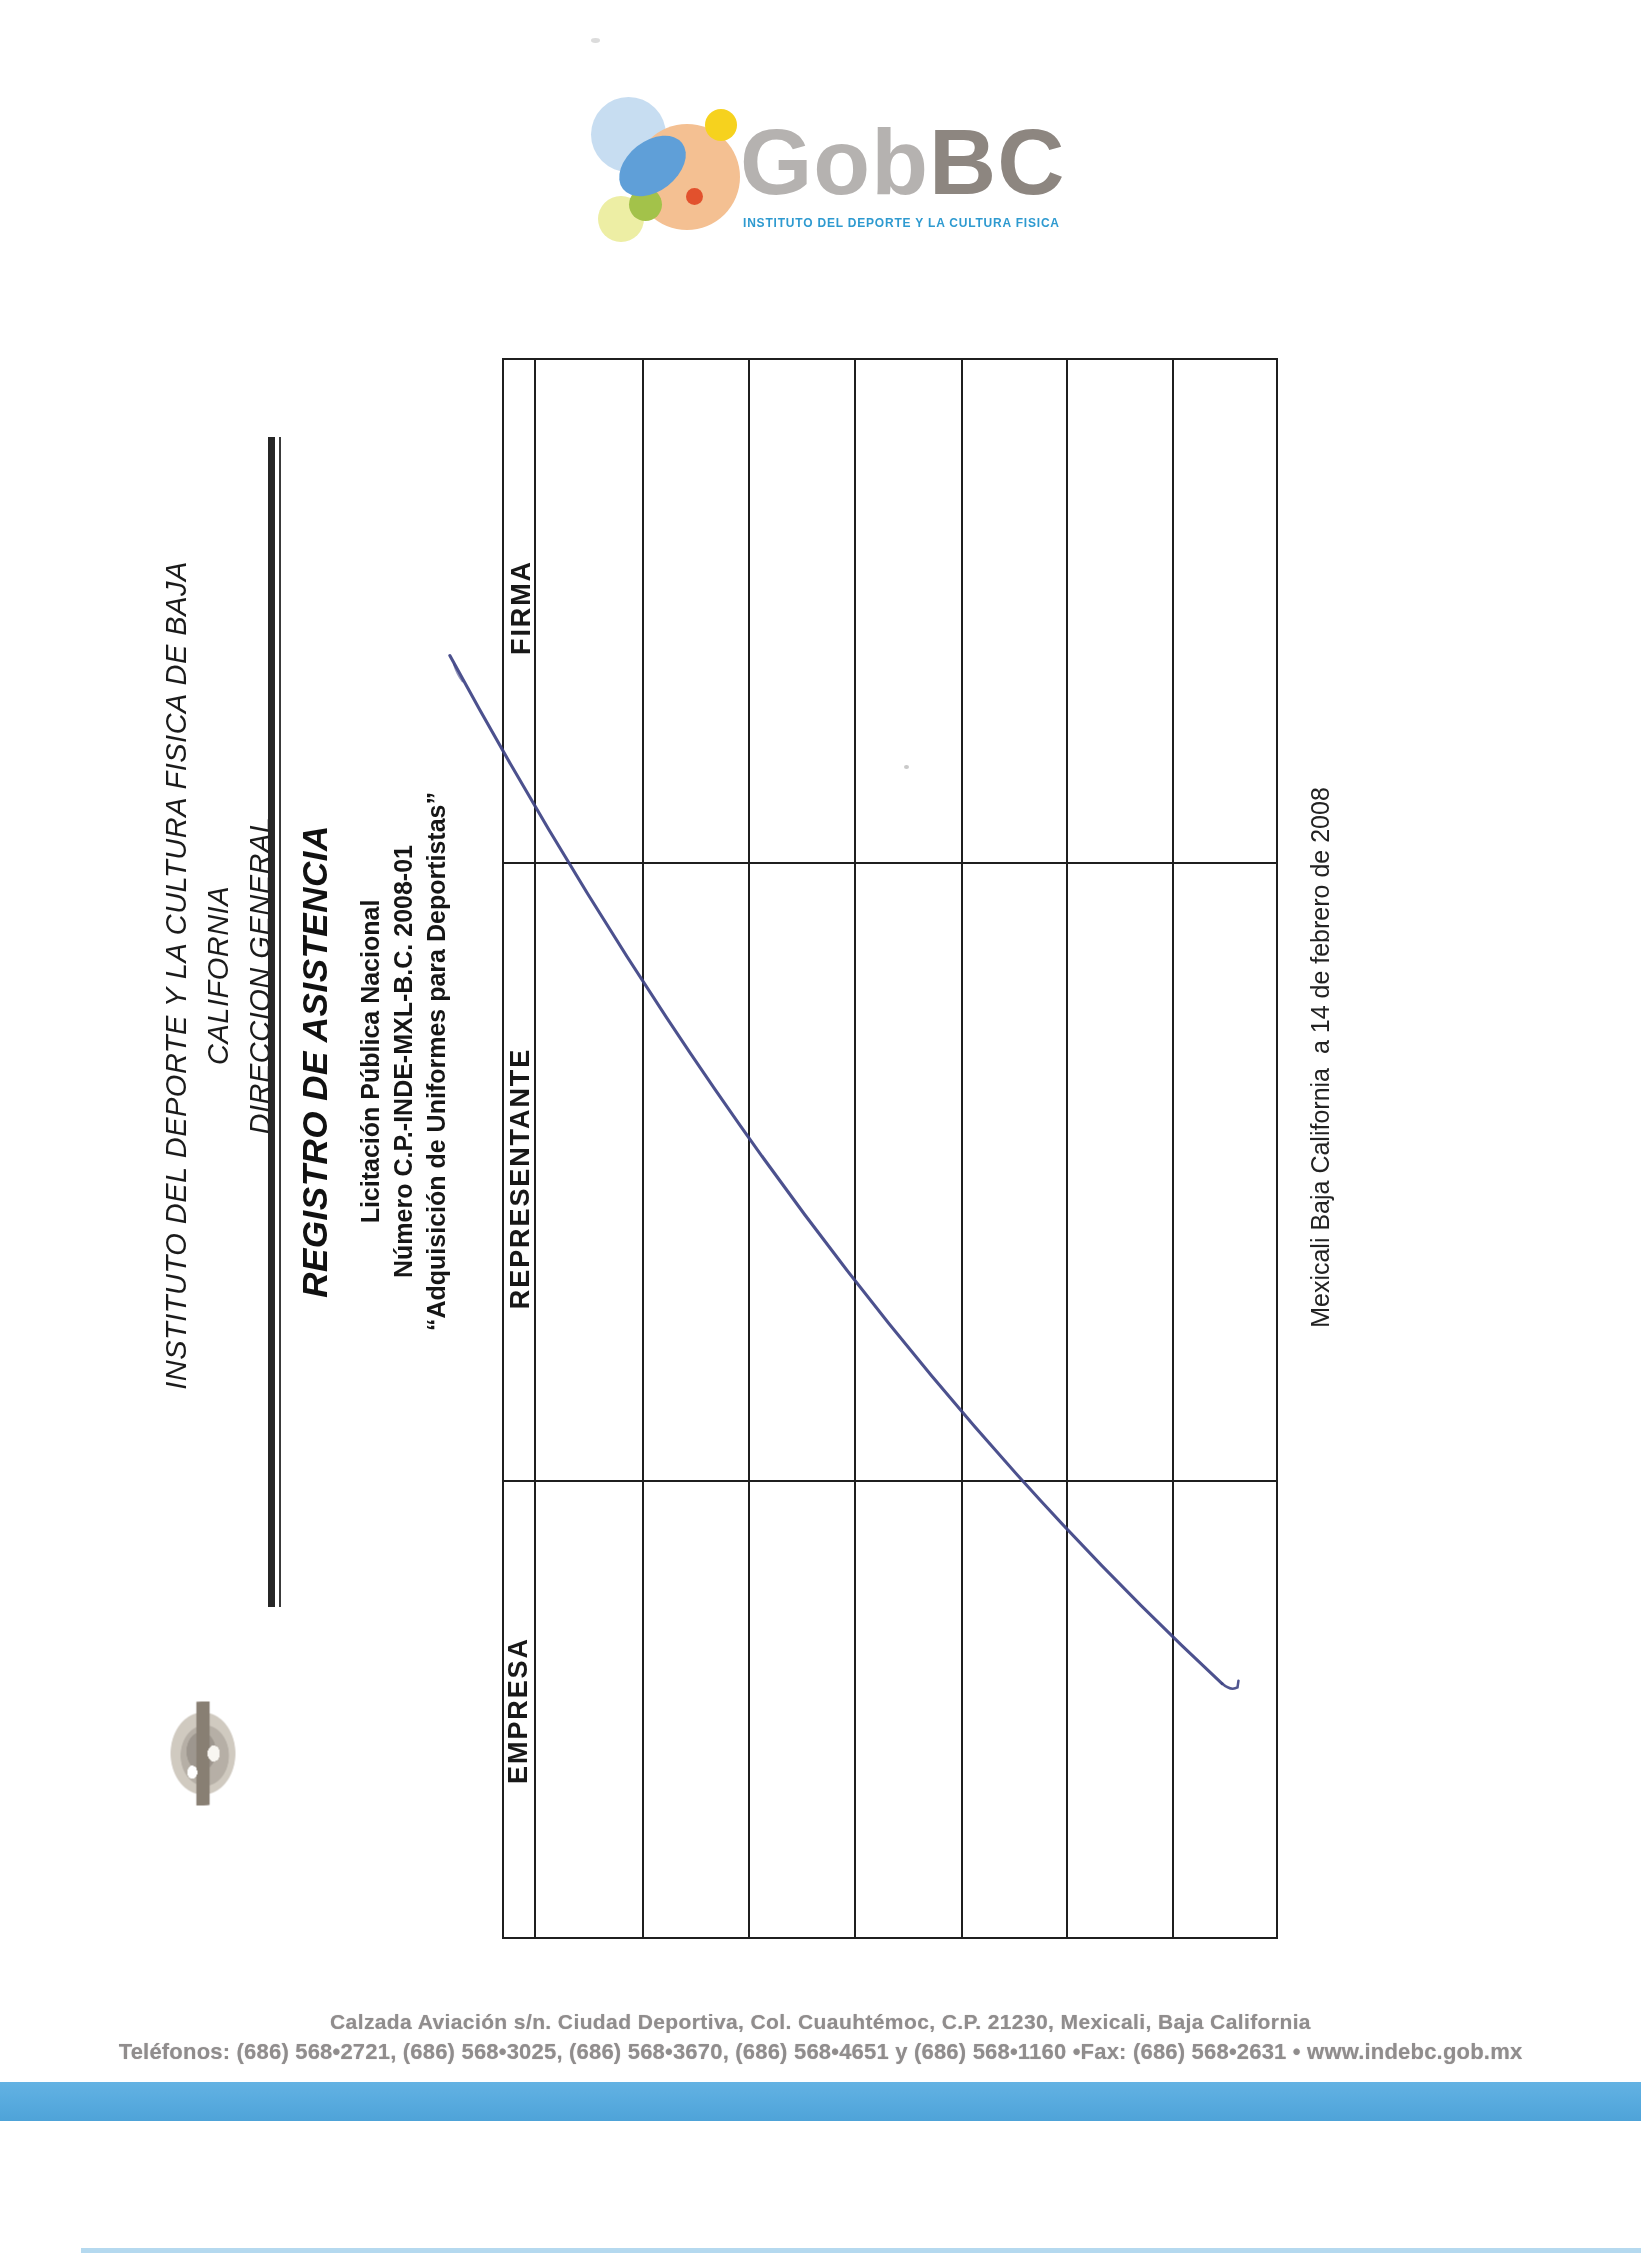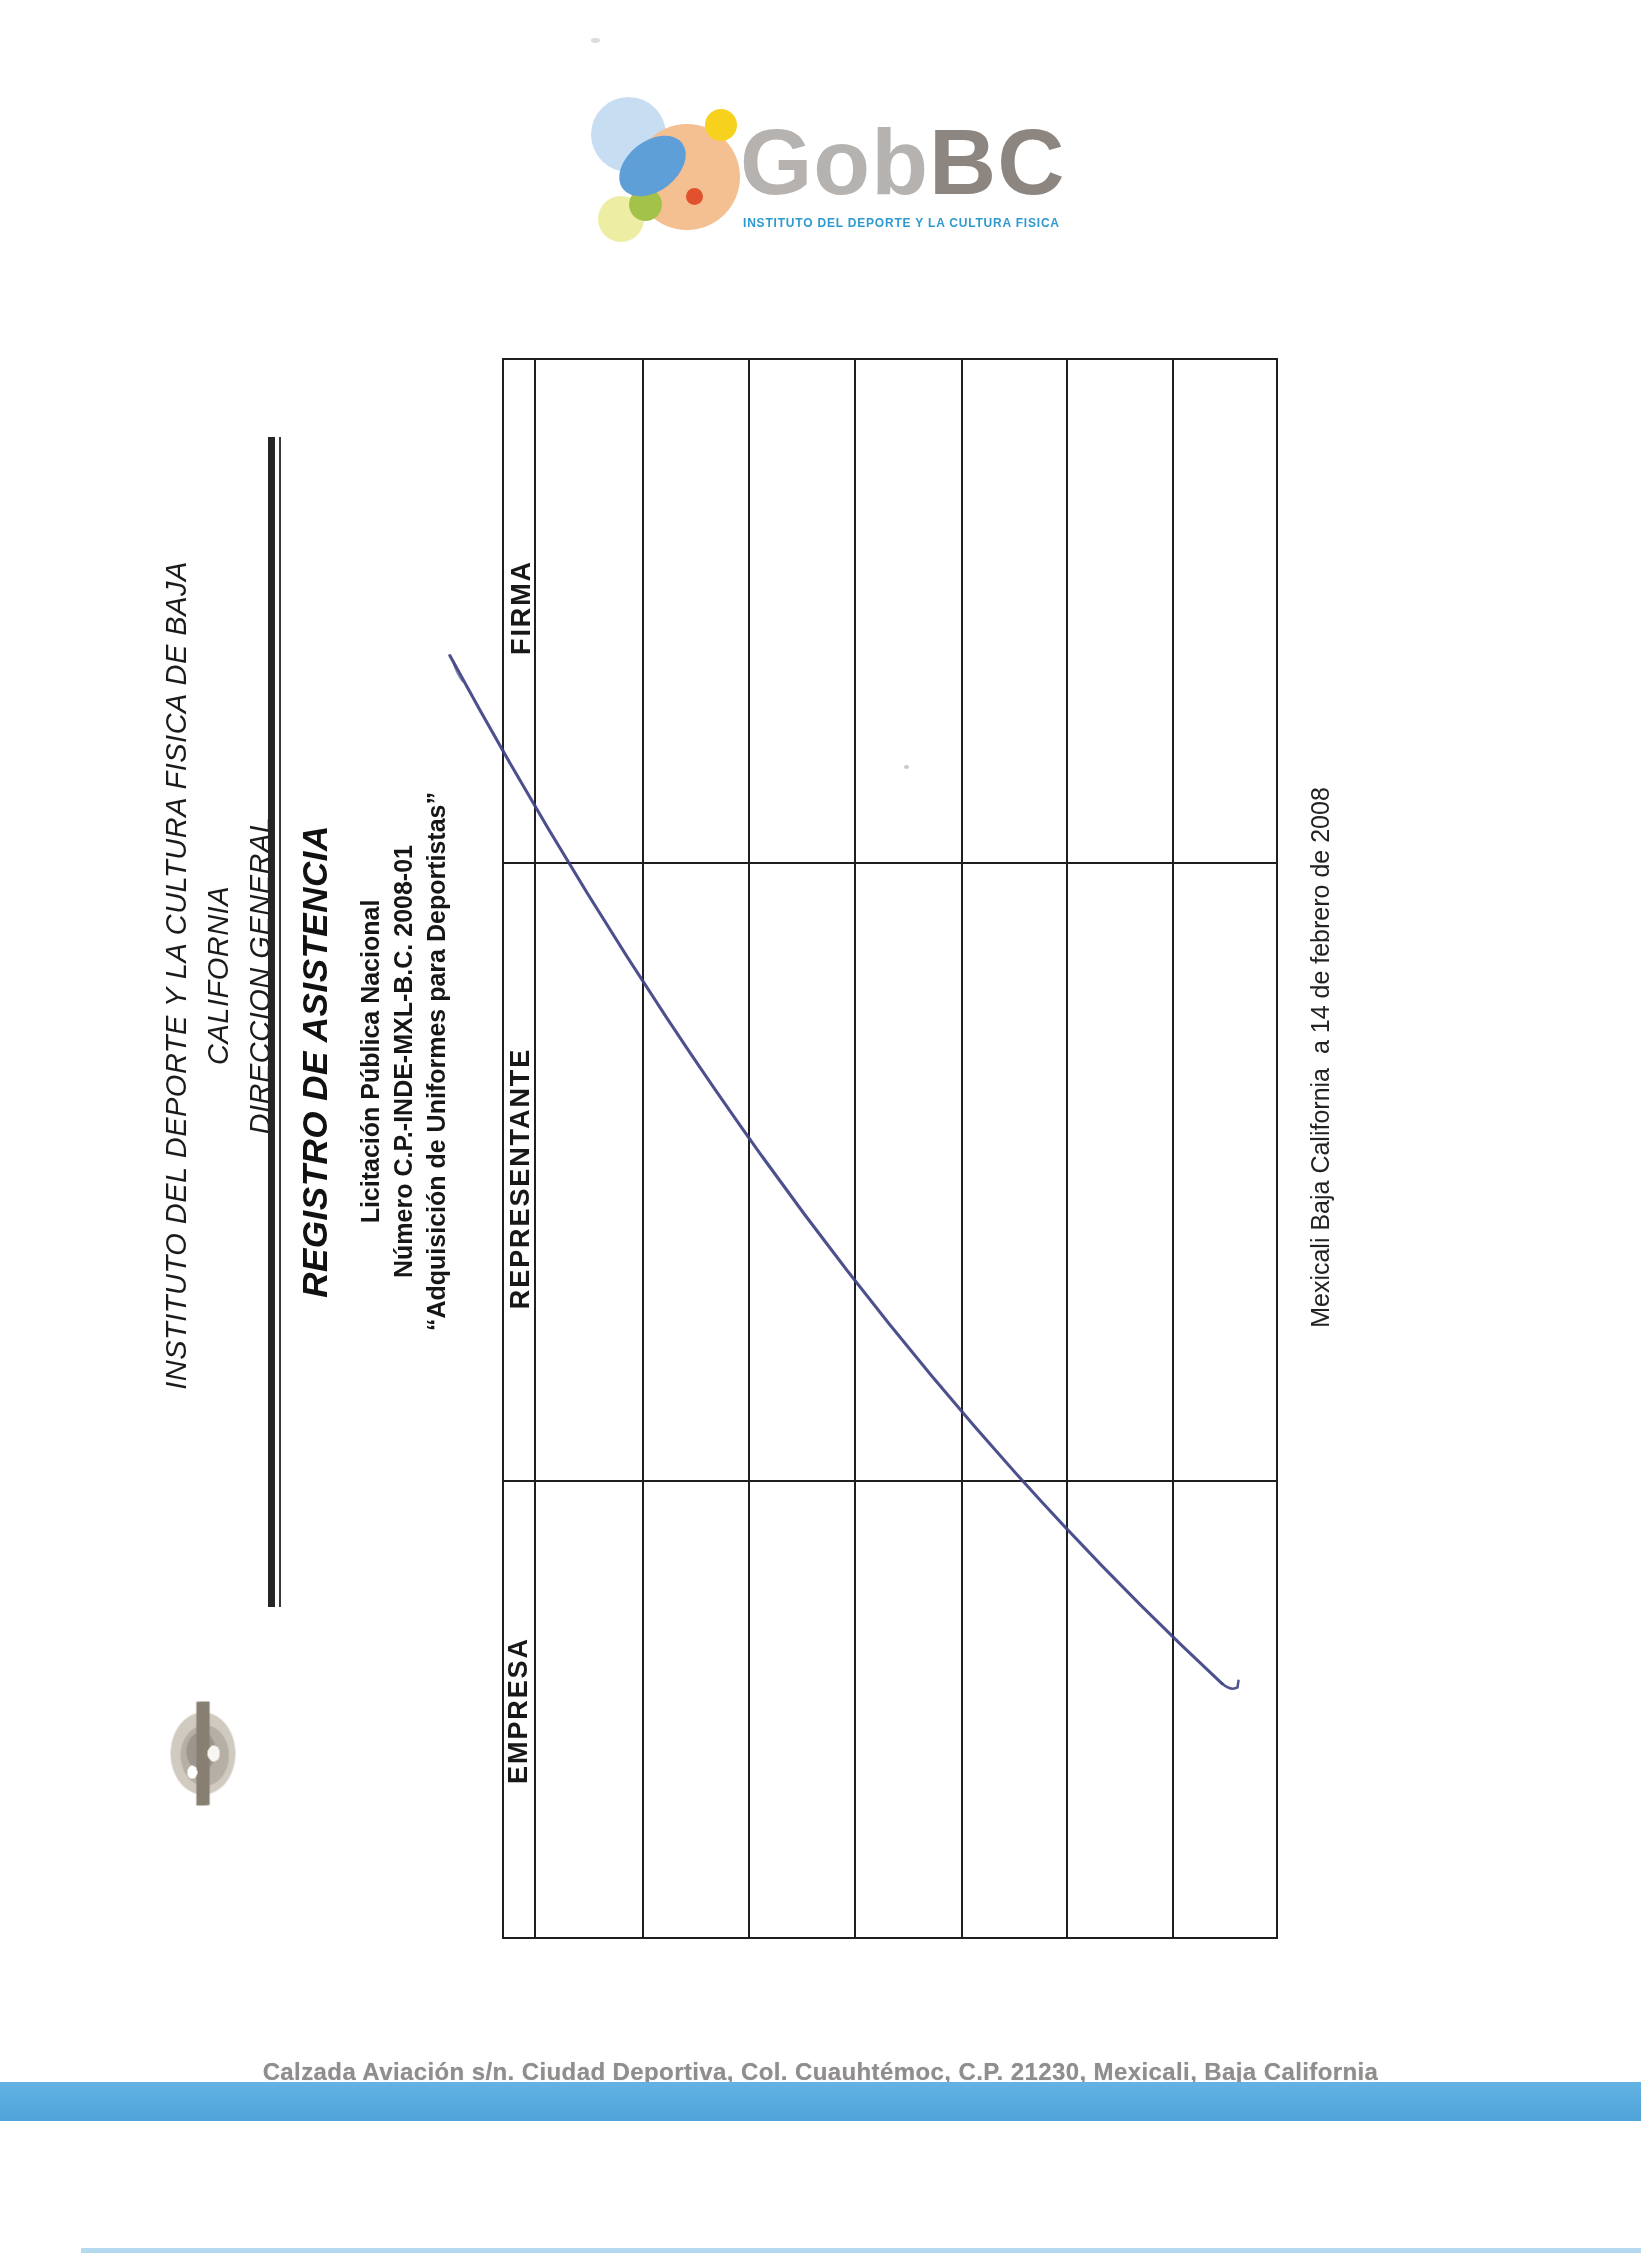--- a/index.html
+++ b/index.html
@@ -50,21 +50,21 @@
       linear-gradient(180deg, transparent 42%, #887f74 43% 57%, transparent 58%),
       radial-gradient(33px 25px at 52% 48%, #9c958d 0 58%, transparent 60%),
       radial-gradient(44px 35px at 48% 52%, #b3ada4 0 68%, transparent 70%),
       radial-gradient(52px 41px at 50% 50%, #ccc6bd 0 78%, transparent 80%);
     filter:blur(0.7px) contrast(1.05);}
   
   .ink{left:0;top:0;pointer-events:none;}
   
   .footer-line{left:0;width:1641px;text-align:center;font-weight:bold;color:#908d8d;
     text-shadow:0 0 1px #b9b6b6;}
-  .f1{top:2010px;font-size:24px;letter-spacing:0.4px;margin-top:48px;}
+  .f1{top:2010px;font-size:21px;letter-spacing:0.4px;}
   .f2{top:2039px;font-size:22px;letter-spacing:0.2px;}
   .bluebar{left:0;top:2082px;width:1641px;height:39px;
     background:linear-gradient(180deg,#63b2e3 0%,#57aade 55%,#4ea3d8 100%);}
   .bottomline{left:81px;top:2248px;width:1560px;height:4.8px;background:#b5d9ef;}
   .speck{position:absolute;border-radius:50%;}
 </style>
 </head>
 <body>
 
 <div class="page">
@@ -118,17 +118,18 @@
   </svg>
 
   <div class="abs seal"></div>
 
   <div class="abs rot dateline">Mexicali Baja California  a 14 de febrero de 2008</div>
 
   <span class="speck" style="left:904px;top:765px;width:4.8px;height:3.9px;background:#c9c9c9;"></span>
   <span class="speck" style="left:591px;top:38px;width:8.7px;height:4.8px;background:#dcdcdc;"></span>
 
   <div class="abs footer-line f1">Calzada Aviación s/n. Ciudad Deportiva, Col. Cuauhtémoc, C.P. 21230, Mexicali, Baja California</div>
+  <div class="abs footer-line f2">Teléfonos: (686) 568•2721, (686) 568•3025, (686) 568•3670, (686) 568•4651 y (686) 568•1160 •Fax: (686) 568•2631 • www.indebc.gob.mx</div>
   <div class="abs bluebar"></div>
   <div class="abs bottomline"></div>
 
 </div>
 
 
 </body></html>

